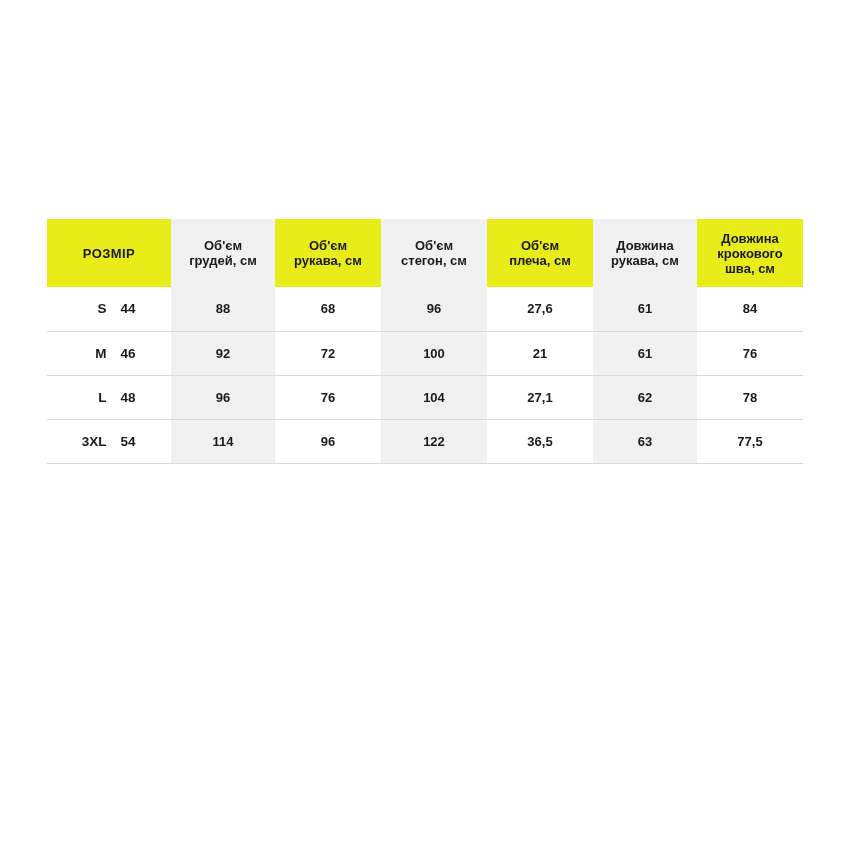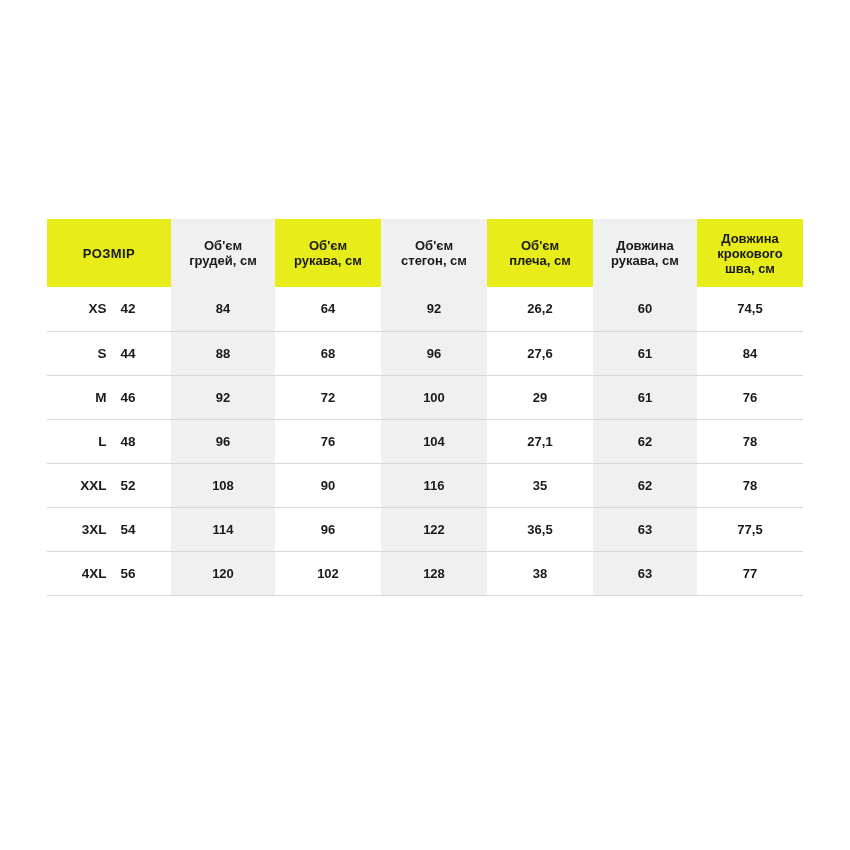--- a/index.html
+++ b/index.html
@@ -161,34 +161,20 @@
           <span class="hdr-line">Довжина</span>
           <span class="hdr-line">крокового</span>
           <span class="hdr-line">шва, см</span>
         </th>
       </tr>
     </thead>
     <tbody>
       <tr>
         <td class="size-cell">
           <div class="size-inner">
-            <span class="size-letter">XS</span>
-            <span class="size-num">42</span>
-          </div>
-        </td>
-        <td class="shade">84</td>
-        <td class="plain">64</td>
-        <td class="shade">92</td>
-        <td class="plain">26,2</td>
-        <td class="shade">60</td>
-        <td class="plain">74,5</td>
-      </tr>
-      <tr>
-        <td class="size-cell">
-          <div class="size-inner">
             <span class="size-letter">S</span>
             <span class="size-num">44</span>
           </div>
         </td>
         <td class="shade">88</td>
         <td class="plain">68</td>
         <td class="shade">96</td>
         <td class="plain">27,6</td>
         <td class="shade">61</td>
         <td class="plain">84</td>
@@ -196,75 +182,47 @@
       <tr>
         <td class="size-cell">
           <div class="size-inner">
             <span class="size-letter">M</span>
             <span class="size-num">46</span>
           </div>
         </td>
         <td class="shade">92</td>
         <td class="plain">72</td>
         <td class="shade">100</td>
-        <td class="plain">29</td>
+        <td class="plain">21</td>
         <td class="shade">61</td>
         <td class="plain">76</td>
       </tr>
       <tr>
         <td class="size-cell">
           <div class="size-inner">
             <span class="size-letter">L</span>
             <span class="size-num">48</span>
           </div>
         </td>
         <td class="shade">96</td>
         <td class="plain">76</td>
         <td class="shade">104</td>
         <td class="plain">27,1</td>
         <td class="shade">62</td>
         <td class="plain">78</td>
       </tr>
       <tr>
         <td class="size-cell">
           <div class="size-inner">
-            <span class="size-letter">XXL</span>
-            <span class="size-num">52</span>
-          </div>
-        </td>
-        <td class="shade">108</td>
-        <td class="plain">90</td>
-        <td class="shade">116</td>
-        <td class="plain">35</td>
-        <td class="shade">62</td>
-        <td class="plain">78</td>
-      </tr>
-      <tr>
-        <td class="size-cell">
-          <div class="size-inner">
             <span class="size-letter">3XL</span>
             <span class="size-num">54</span>
           </div>
         </td>
         <td class="shade">114</td>
         <td class="plain">96</td>
         <td class="shade">122</td>
         <td class="plain">36,5</td>
         <td class="shade">63</td>
         <td class="plain">77,5</td>
       </tr>
-      <tr>
-        <td class="size-cell">
-          <div class="size-inner">
-            <span class="size-letter">4XL</span>
-            <span class="size-num">56</span>
-          </div>
-        </td>
-        <td class="shade">120</td>
-        <td class="plain">102</td>
-        <td class="shade">128</td>
-        <td class="plain">38</td>
-        <td class="shade">63</td>
-        <td class="plain">77</td>
-      </tr>
     </tbody>
   </table>
 </div>
 
 </body></html>

